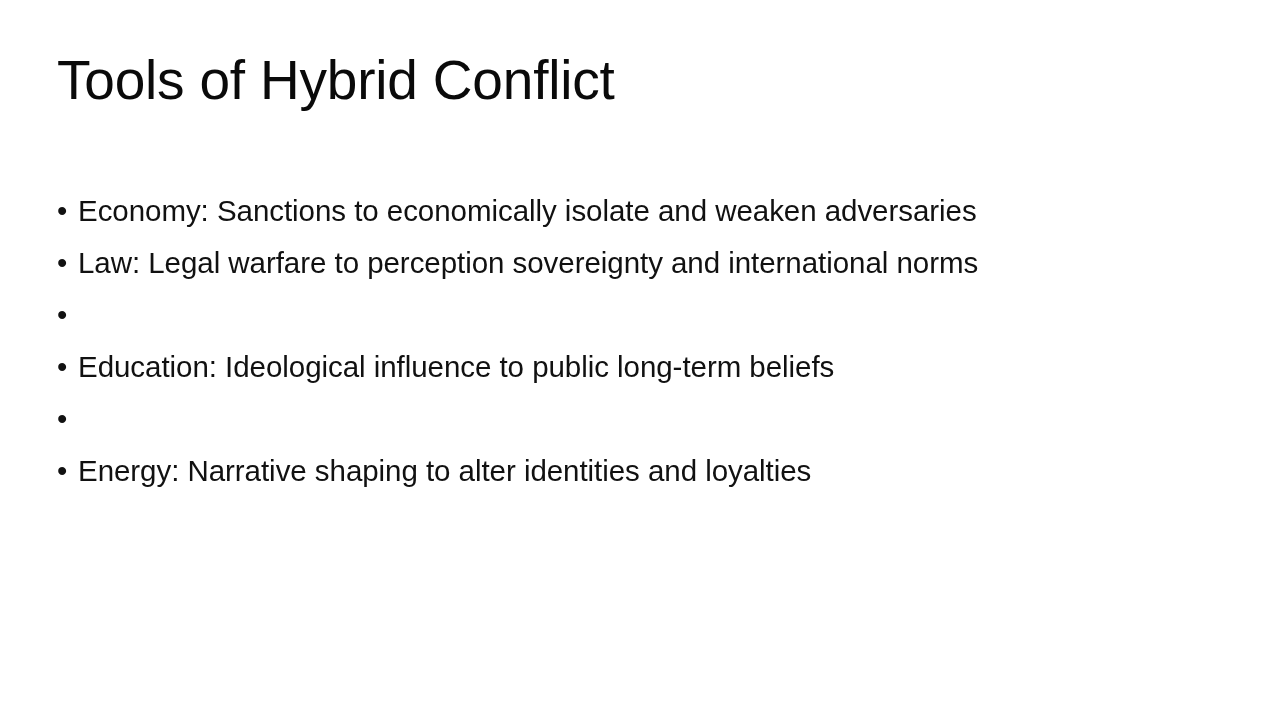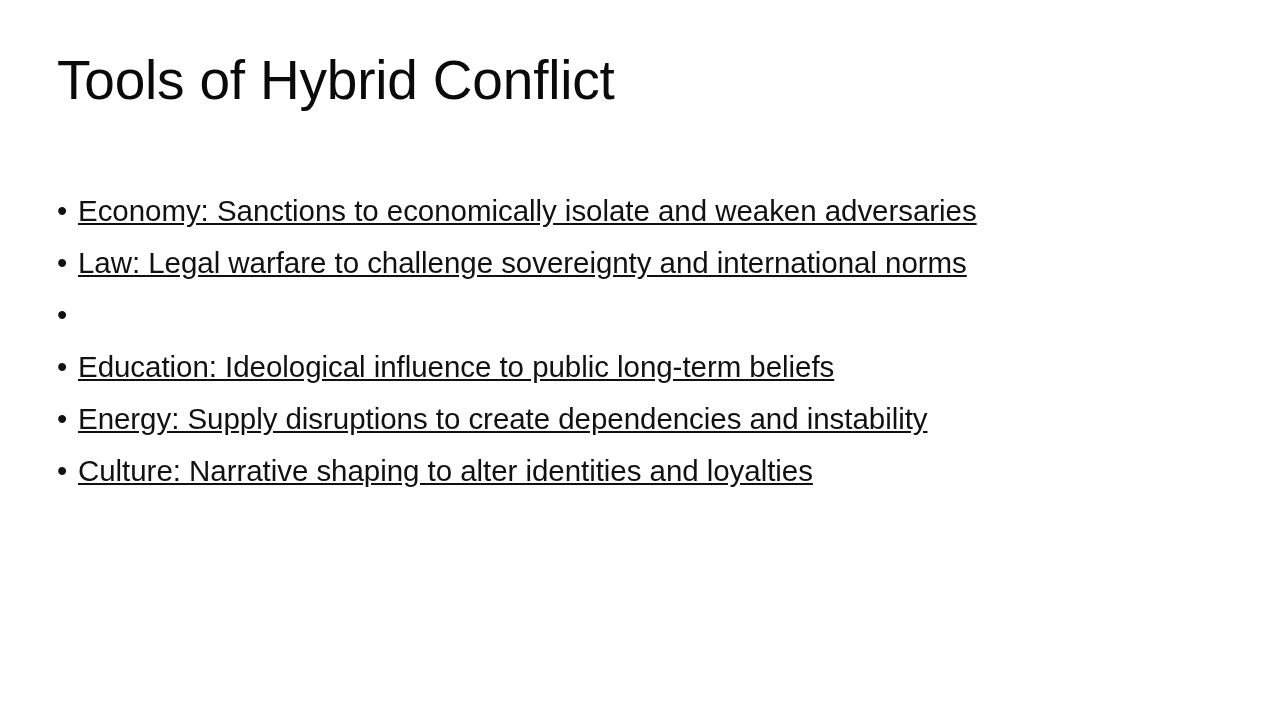--- a/index.html
+++ b/index.html
@@ -53,56 +53,54 @@
   .bullet-mark {
     flex: 0 0 auto;
     width: 21px;
     font-size: 29.5px;
     line-height: 52px;
     color: #111111;
     text-align: left;
   }
   .bullet-text {
     flex: 0 1 auto;
-    text-decoration: underline;
   }
 </style>
 </head>
 <body>
 
 <div class="slide">
 
   <div class="slide-title">Tools of Hybrid Conflict</div>
 
   <ul class="body-list">
 
     <li>
       <span class="bullet-mark">•</span>
       <span class="bullet-text">Economy: Sanctions to economically isolate and weaken adversaries</span>
     </li>
 
     <li>
       <span class="bullet-mark">•</span>
-      <span class="bullet-text">Law: Legal warfare to challenge sovereignty and international norms</span>
+      <span class="bullet-text">Law: Legal warfare to perception sovereignty and international norms</span>
     </li>
 
     <li>
       <span class="bullet-mark">•</span>
     </li>
 
     <li>
       <span class="bullet-mark">•</span>
       <span class="bullet-text">Education: Ideological influence to public long-term beliefs</span>
     </li>
 
     <li>
       <span class="bullet-mark">•</span>
-      <span class="bullet-text">Energy: Supply disruptions to create dependencies and instability</span>
     </li>
 
     <li>
       <span class="bullet-mark">•</span>
-      <span class="bullet-text">Culture: Narrative shaping to alter identities and loyalties</span>
+      <span class="bullet-text">Energy: Narrative shaping to alter identities and loyalties</span>
     </li>
 
   </ul>
 
 </div>
 
 </body></html>

